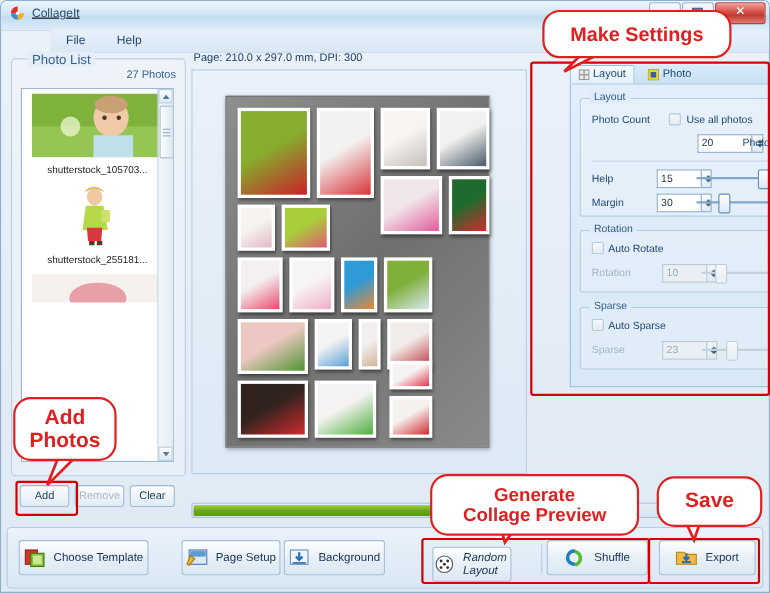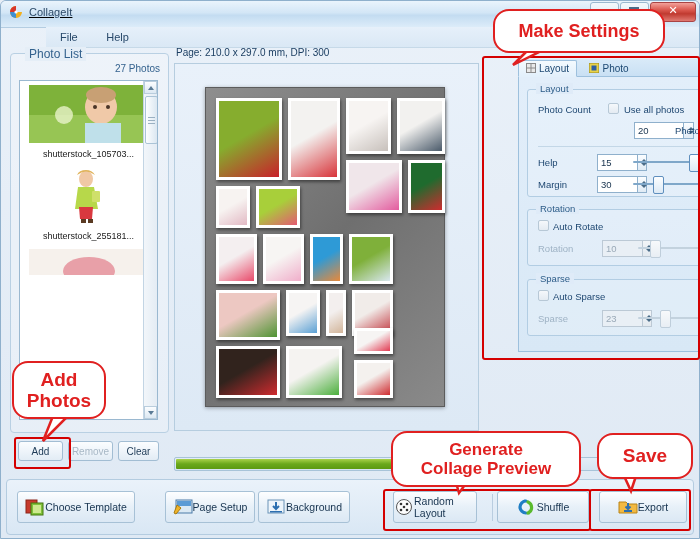--- a/index.html
+++ b/index.html
@@ -108,21 +108,21 @@
   .hr{position:absolute;height:1px;background:#c3d7e7;}
   
   .progress-wrap{position:absolute;left:173px;top:456px;width:513px;height:14px;
     background:linear-gradient(180deg,#e3edf7,#d5e4f2);border:1px solid #a8c3d8;border-radius:2px;box-sizing:border-box;}
   .progress-bar{position:absolute;left:1px;top:1px;height:10px;
     background:linear-gradient(180deg,#a9d24a,#6aa81c 50%,#5c9a12);border-radius:1px;}
   .bottombar{position:absolute;left:5px;right:5px;top:478px;height:56px;
     background:linear-gradient(180deg,#eaf2fa,#d9e7f4);border:1px solid #b4cce0;border-radius:4px;box-sizing:border-box;}
   .tbtn{position:absolute;height:32px;border:1px solid #a7c1d6;border-radius:3px;
     background:linear-gradient(180deg,#fdfeff,#e7f0f8 50%,#dbe8f4);
-    display:flex;align-items:center;justify-content:center;
+    display:flex;align-items:center;justify-content:center;gap:7px;
     font-size:10.5px;color:#17334f;box-sizing:border-box;}
   .tbtn .tico{width:20px;height:18px;flex:none;position:relative;}
   .sep{position:absolute;width:1px;background:#b9cde0;}
   
   .callout{position:absolute;border:2.5px solid #e02020;border-radius:16px;background:#fff;
     color:#e02020;display:flex;align-items:center;justify-content:center;text-align:center;
     font-weight:bold;line-height:1.12;z-index:40;}
   .ctail{position:absolute;z-index:39;}
   .hibox{position:absolute;border:2.5px solid #d40000;border-radius:3px;z-index:35;pointer-events:none;}
 </style>
@@ -417,21 +417,21 @@
       <span class="tico">
         <svg width="20" height="18" viewBox="0 0 20 18">
             <rect x="2" y="2" width="16" height="13" fill="#eef5fb" stroke="#6a93b8"></rect>
         <path d="M10 4v6M7 8l3 3 3-3" stroke="#2d6fb0" stroke-width="2" fill="none"></path>
             <rect x="4" y="13" width="12" height="1.5" fill="#2d6fb0"></rect>
           </svg>
       </span>
       <span>Background</span>
     </div>
 
-    <div class="tbtn" style="left:386px;top:11px;width:84px;">
+    <div class="tbtn" style="left:386px;top:17px;width:72px;font-style:italic;">
       <span class="tico">
         <svg width="20" height="18" viewBox="0 0 20 18">
             <circle cx="10" cy="9" r="7.5" fill="#fdfdfd" stroke="#555"></circle>
         <circle cx="7" cy="6" r="1.3" fill="#333"></circle>
             <circle cx="13" cy="6" r="1.3" fill="#333"></circle>
         <circle cx="10" cy="9" r="1.3" fill="#333"></circle>
             <circle cx="7" cy="12" r="1.3" fill="#333"></circle>
             <circle cx="13" cy="12" r="1.3" fill="#333"></circle>
           </svg>
       </span>

